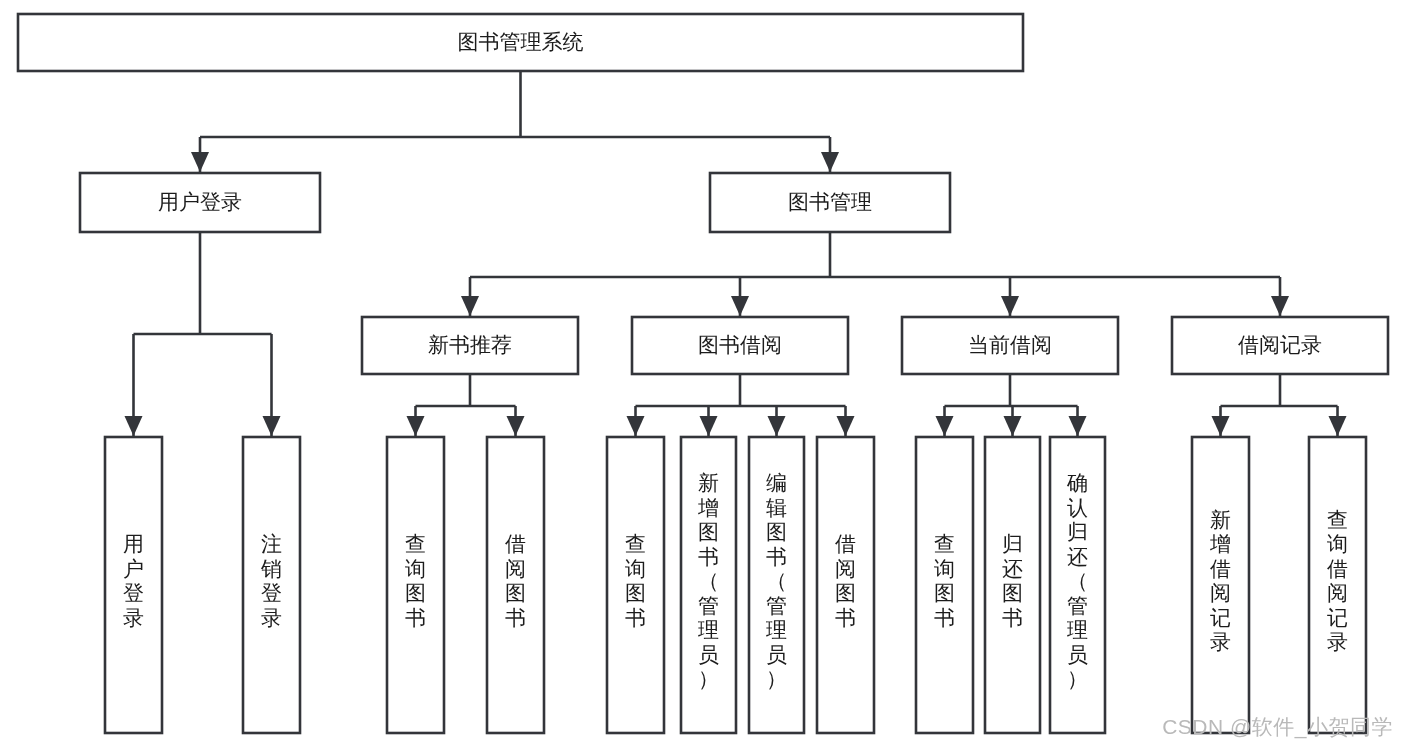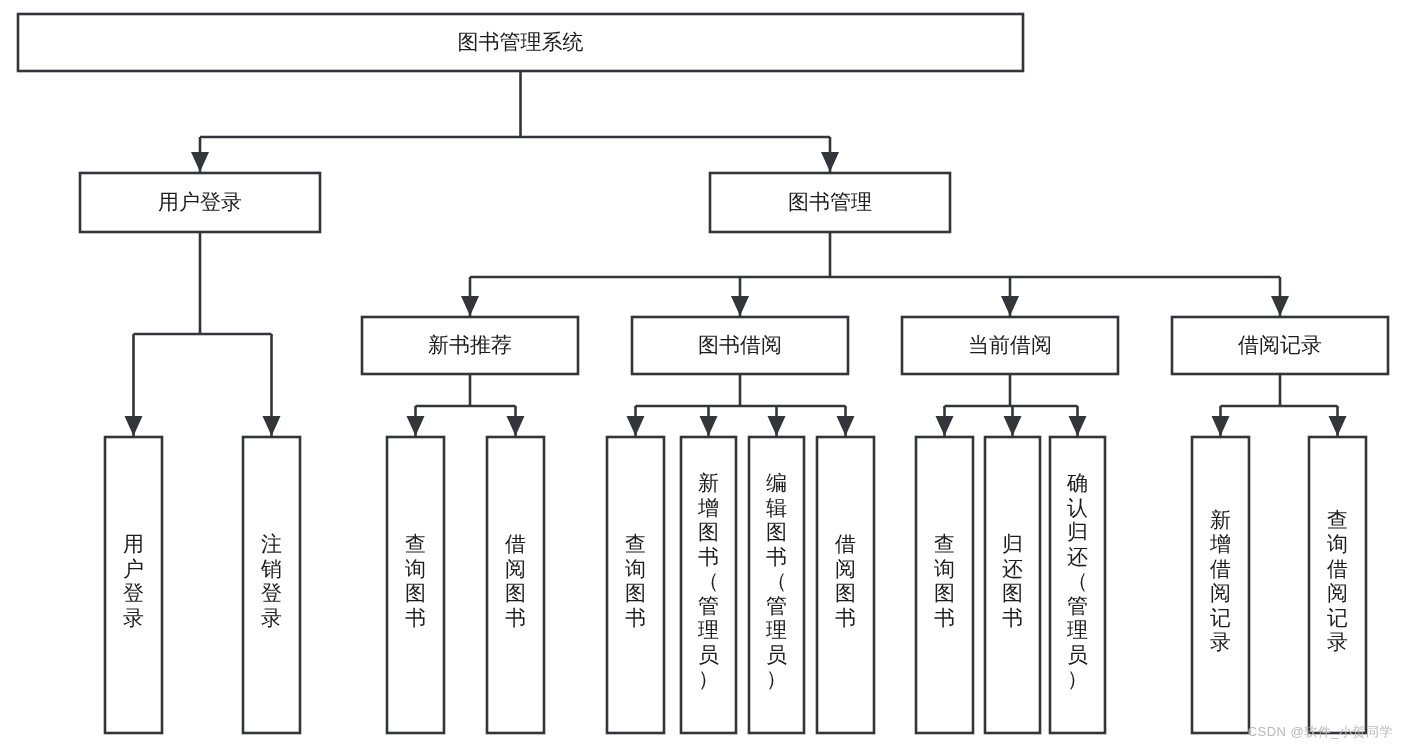--- a/index.html
+++ b/index.html
@@ -54,21 +54,21 @@
   }
   .arrow-head {
     fill: #33353a;
     stroke: none;
   }
   .watermark {
     position: absolute;
     right: 12px;
     bottom: 6px;
     font-family: "Liberation Sans", sans-serif;
-    font-size: 13px;
+    font-size: 21px;
     color: #b9b9b9;
     white-space: nowrap;
     letter-spacing: 0.5px;
   }
 </style>
 </head>
 <body>
 
 <div id="diagram-root">
   <svg id="flow" viewBox="0 0 1405 747">

